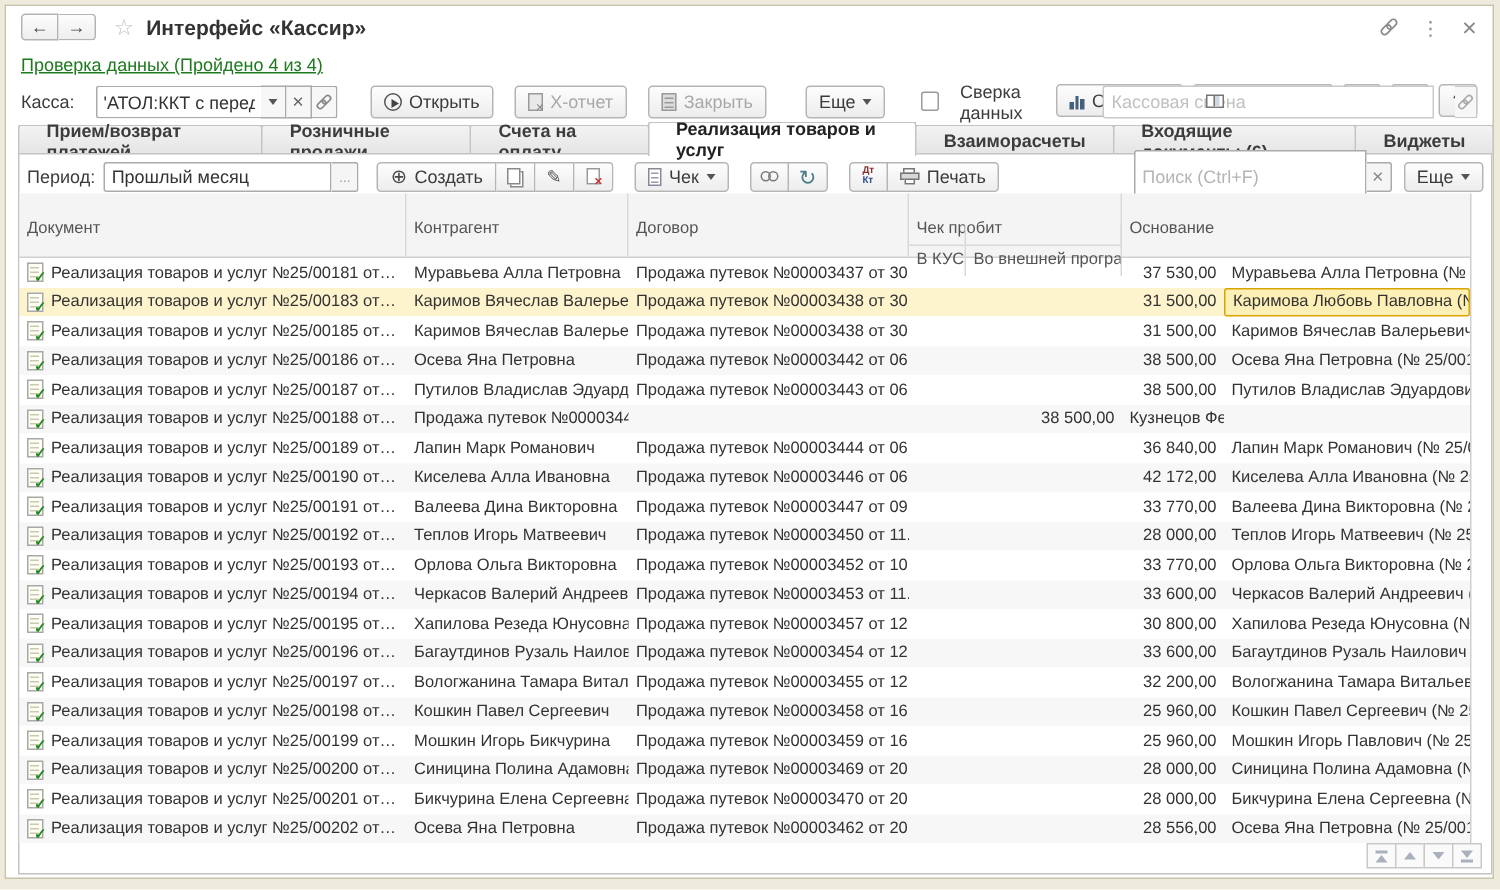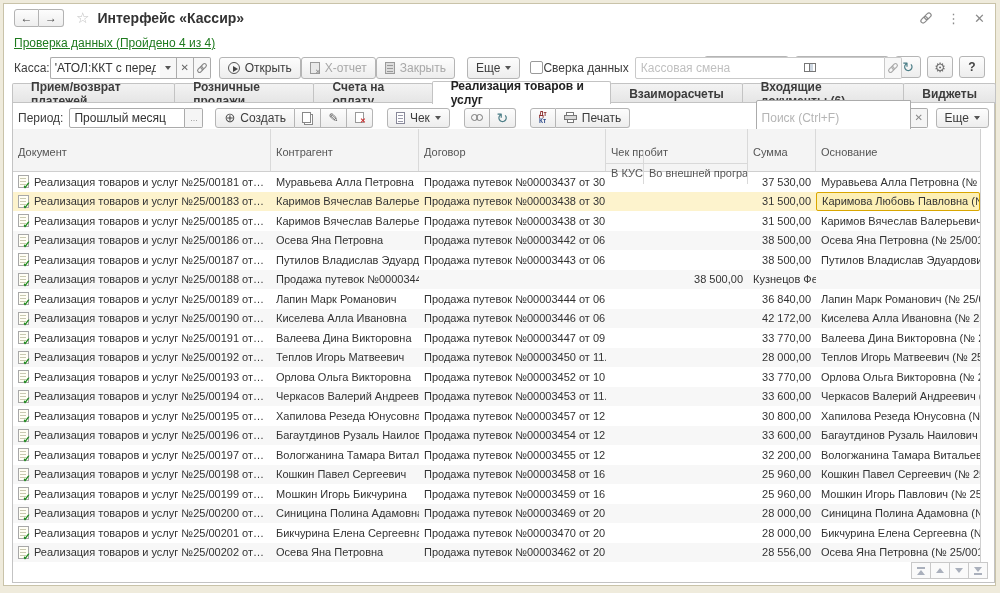--- a/index.html
+++ b/index.html
@@ -36,21 +36,21 @@
   .barchart { display:inline-flex; align-items:flex-end; gap:1px; height:11px; }
   .barchart i { width:2.5px; background:#44607c; display:block; }
   .goto-ico { width:12px; height:9px; border:1px solid #777; position:relative; background:#fff; }
   .goto-ico::after { content:""; position:absolute; left:4px; top:0; bottom:0; width:3px; border-left:1px solid #777; background:#cfd8e2; }
   .refresh { color:#4b7d86; font-size:14px; }
   .gear { color:#707070; font-size:13px; }
   .qmark { font-weight:bold; color:#444; }
   .chain-svg { display:block; }
 
   
-  .row3 { height:27px; display:flex; align-items:center; padding:0 10px; gap:0; }
+  .row3 { height:27px; display:flex; align-items:center; padding:0 10px; gap:14px; }
   .lbl { font-size:12px; color:#3c3c3c; }
   .combo { display:flex; height:22px; }
   .combo input { width:110px; height:22px; border:1px solid #ababab; border-right:none; border-radius:2px 0 0 2px;
                  font-size:12px; padding:0 4px; color:#333; font-family:"Liberation Sans",sans-serif; }
   .combo-seg { width:17px; height:22px; border:1px solid #ababab; border-left:none; background:#f7f7f7;
                display:flex; align-items:center; justify-content:center; font-size:10px; color:#666; cursor:pointer; }
   .combo-seg:last-child { border-radius:0 2px 2px 0; }
   .checkbox { width:13px; height:13px; border:1px solid #9a9a9a; border-radius:2px; background:#fff; cursor:pointer; }
   .dis-input { height:22px; width:250px; border:1px solid #c9c9c9; border-radius:2px 0 0 2px; background:#fff;
                font-size:12px; padding:0 5px; color:#333; font-family:"Liberation Sans",sans-serif; }
@@ -68,21 +68,21 @@
   .tabsrow { height:23px; display:flex; align-items:flex-end; padding:0 0 0 8px; position:relative; }
   .tab { height:21px; border:1px solid #c3c3c3; border-bottom:none; background:linear-gradient(#f3f3f3,#e4e4e4);
          display:flex; align-items:center; padding:0 18px; font-size:12px; color:#3c3c3c; cursor:pointer;
          border-radius:2px 2px 0 0; margin-right:-1px; position:relative;font-weight:bold; }
   .tab.active { background:#fff; height:23px; z-index:3; color:#222; }
 
   
   .panel { position:absolute; left:8px; top:98px; width:983px; height:481px; border:1px solid #c3c3c3; background:#fff; z-index:2; }
 
   .toolbar { height:25px; display:flex; align-items:center; gap:6px; padding:0 5px; margin-top:2px; }
-  .tb-input { height:20px; width:116px; border:1px solid #ababab; border-radius:2px 0 0 2px; font-size:12px; padding:0 4px; color:#333; font-family:"Liberation Sans",sans-serif; }
+  .tb-input { height:20px; width:152px; border:1px solid #ababab; border-radius:2px 0 0 2px; font-size:12px; padding:0 4px; color:#333; font-family:"Liberation Sans",sans-serif; }
   .dots-btn { width:18px; height:20px; border:1px solid #ababab; border-left:none; border-radius:0 2px 2px 0;
               background:#f5f5f5; color:#999; font-size:9px; display:flex; align-items:center; justify-content:center; cursor:pointer; }
   .btn.sm { height:20px; font-size:12px; }
   .btngroup { display:flex; }
   .btngroup .btn { border-radius:0; border-left:none; }
   .btngroup .btn:first-child { border-radius:3px 0 0 3px; border-left:1px solid #b5b5b5; }
   .btngroup .btn:last-child { border-radius:0 3px 3px 0; }
   .plus-circle { color:#4a4a4a; font-size:13px; line-height:1; }
   .copy-ico { width:9px; height:11px; border:1px solid #888; background:#fff; box-shadow:2px 2px 0 -1px #fff, 2px 2px 0 0 #888; margin-right:2px; }
   .pencil { color:#555; font-size:12px; }
@@ -316,21 +316,20 @@
         </div>
       </div>
     </div>
 
     <div class="tbl">
       <div class="thead">
         <div class="th span2">Документ</div>
         <div class="th span2">Контрагент</div>
         <div class="th span2">Договор</div>
         <div class="th group">Чек пробит</div>
-        <div class="th span2">Сумма</div>
         <div class="th span2" style="border-right:none">Основание</div>
         <div class="th sub" style="grid-column:4">В КУС</div>
         <div class="th sub" style="grid-column:5">Во внешней программе</div>
       </div>
       <div class="tbody" id="tbody">
           <div class="trow">
             <div class="cell c-doc">
               <span class="docico"></span>
               <span style="overflow: hidden; text-overflow: ellipsis; white-space: nowrap;">Реализация товаров и услуг №25/00181 от 10.06.2025…</span>
             </div>

